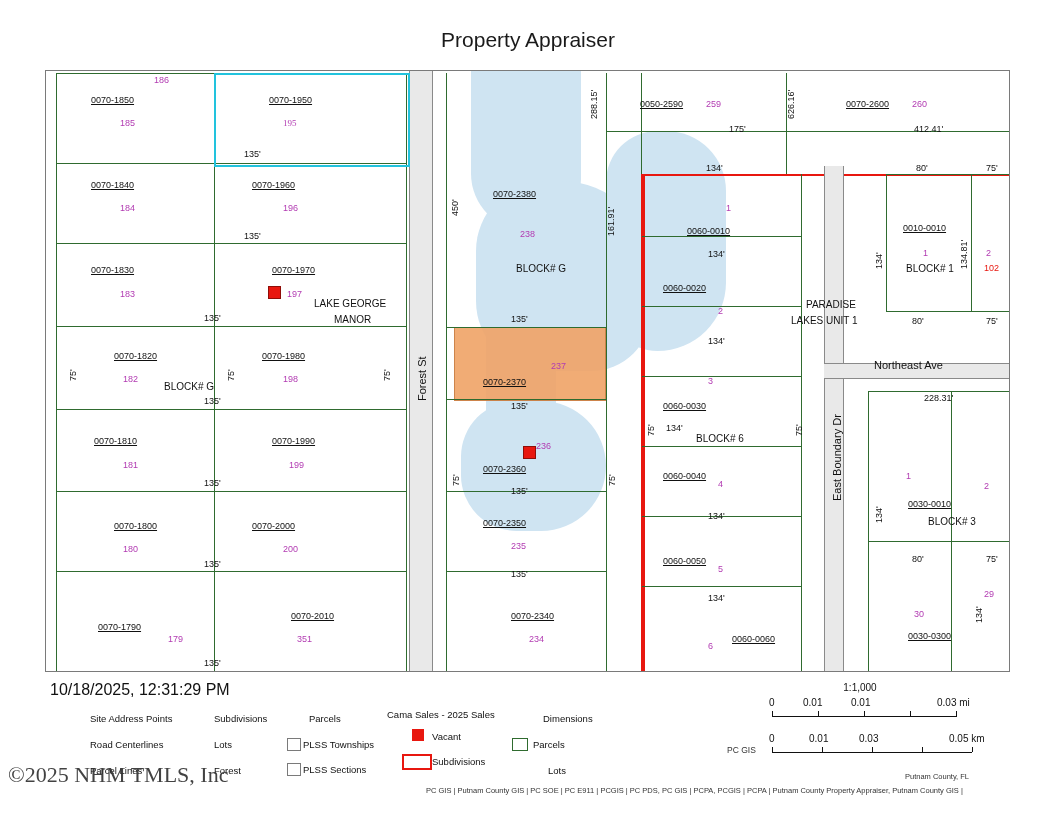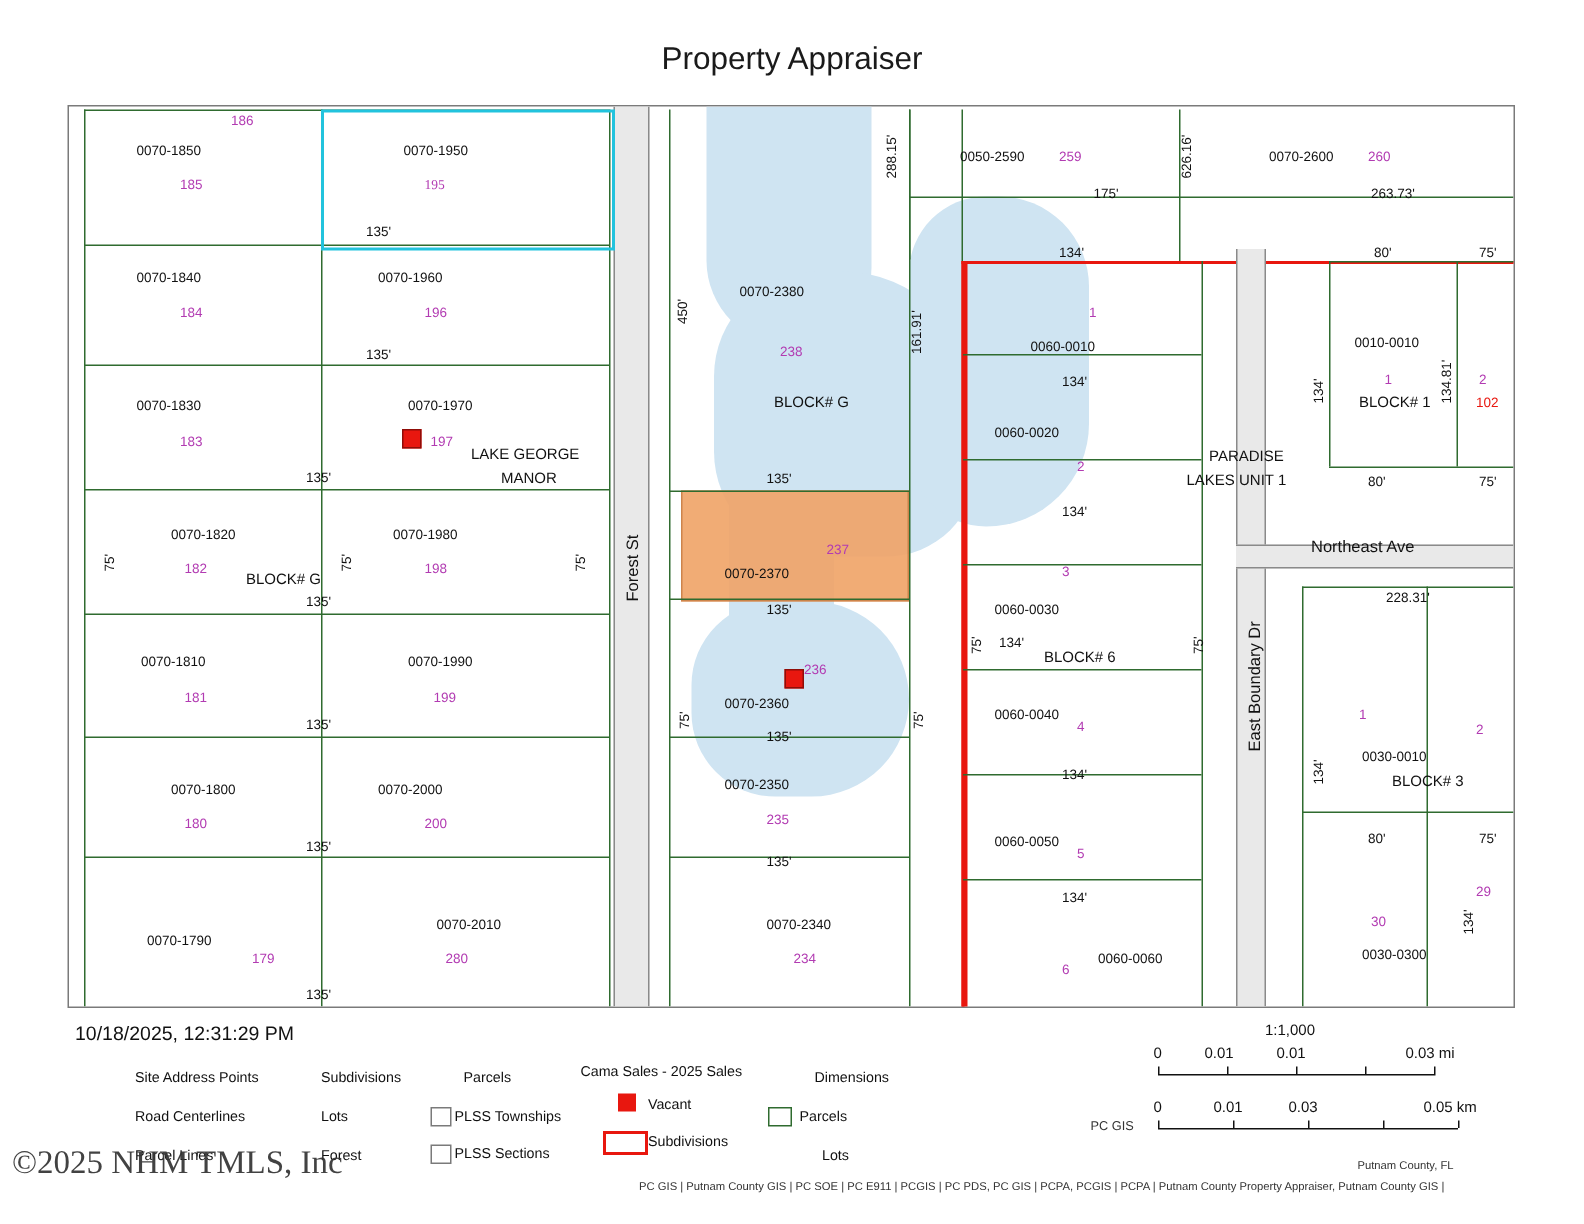--- a/index.html
+++ b/index.html
@@ -4,29 +4,29 @@
 <style>
   html,body{margin:0;padding:0;}
   body{width:1056px;height:816px;background:#ffffff;font-family:"Liberation Sans",sans-serif;overflow:hidden;position:relative;}
   .title{position:absolute;left:0;top:28px;width:1056px;text-align:center;font-size:21px;color:#1a1a1a;}
   .map{position:absolute;left:45px;top:70px;width:963px;height:600px;border:1px solid #7a7a7a;background:#fff;overflow:hidden;}
   .pl{position:absolute;background:#2f6b2f;}
   .hline{height:1px;}
   .vline{width:1px;}
   .road{position:absolute;background:#e9e9e9;border-left:1px solid #8a8a8a;border-right:1px solid #8a8a8a;}
   .lbl{position:absolute;font-size:9px;color:#111;white-space:nowrap;}
-  .pid{position:absolute;font-size:9px;color:#111;white-space:nowrap;}
+  .pid{position:absolute;font-size:9px;color:#111;text-decoration:underline;white-space:nowrap;}
   .lot{position:absolute;font-size:9px;color:#b23bb2;white-space:nowrap;}
   .dim{position:absolute;font-size:9px;color:#111;white-space:nowrap;}
   .vert{transform:rotate(-90deg);transform-origin:left top;}
   .blockname{position:absolute;font-size:10px;color:#111;white-space:nowrap;}
   .water{position:absolute;background:#cfe4f2;}
   .vacant{position:absolute;width:11px;height:11px;background:#e8170f;border:1px solid #8f0d08;}
   .subdiv{position:absolute;border:2px solid #e8170f;}
-  .ts{position:absolute;left:50px;top:681px;font-size:13px;color:#111;}
+  .ts{position:absolute;left:50px;top:681px;font-size:16px;color:#111;}
   .legend{position:absolute;font-size:9.5px;color:#111;}
   .legbox{position:absolute;width:12px;height:11px;border:1px solid #7a7a7a;background:#fff;}
   .legparcel{position:absolute;width:14px;height:11px;border:1px solid #2f6b2f;background:#fff;}
   .legsub{position:absolute;width:26px;height:12px;border:2px solid #e8170f;background:#fff;}
   .legvac{position:absolute;width:12px;height:12px;background:#e8170f;}
   .scale{position:absolute;font-size:10px;color:#111;}
   .sbar{position:absolute;height:1px;background:#111;}
   .stick{position:absolute;width:1px;height:5px;background:#111;}
   .wm{position:absolute;left:8px;top:762px;font-size:22px;color:#333;font-family:"Liberation Serif",serif;opacity:.92;}
   .foot{position:absolute;font-size:7.5px;color:#333;}
@@ -126,21 +126,21 @@
   <div class="lot" style="left:237px;top:132px;">196</div>
   <div class="pid" style="left:226px;top:194px;">0070-1970</div>
   <div class="lot" style="left:241px;top:218px;">197</div>
   <div class="pid" style="left:216px;top:280px;">0070-1980</div>
   <div class="lot" style="left:237px;top:303px;">198</div>
   <div class="pid" style="left:226px;top:365px;">0070-1990</div>
   <div class="lot" style="left:243px;top:389px;">199</div>
   <div class="pid" style="left:206px;top:450px;">0070-2000</div>
   <div class="lot" style="left:237px;top:473px;">200</div>
   <div class="pid" style="left:245px;top:540px;">0070-2010</div>
-  <div class="lot" style="left:251px;top:563px;">280</div>
+  <div class="lot" style="left:251px;top:563px;">351</div>
 
   <div class="dim" style="left:198px;top:78px;">135'</div>
   <div class="dim" style="left:198px;top:160px;">135'</div>
   <div class="dim" style="left:158px;top:242px;">135'</div>
   <div class="dim" style="left:158px;top:325px;">135'</div>
   <div class="dim" style="left:158px;top:407px;">135'</div>
   <div class="dim" style="left:158px;top:488px;">135'</div>
   <div class="dim" style="left:158px;top:587px;">135'</div>
 
   <div class="dim vert" style="left:22px;top:310px;">75'</div>
@@ -175,21 +175,21 @@
   <div class="lot" style="left:483px;top:563px;">234</div>
 
   <div class="dim vert" style="left:543px;top:48px;">288.15'</div>
   <div class="dim vert" style="left:560px;top:165px;">161.91'</div>
   <div class="dim vert" style="left:740px;top:48px;">626.16'</div>
   <div class="pid" style="left:594px;top:28px;">0050-2590</div>
   <div class="lot" style="left:660px;top:28px;">259</div>
   <div class="dim" style="left:650px;top:53px;margin-left:33px;">175'</div>
   <div class="pid" style="left:800px;top:28px;">0070-2600</div>
   <div class="lot" style="left:866px;top:28px;">260</div>
-  <div class="dim" style="left:868px;top:53px;">263.73'</div>
+  <div class="dim" style="left:868px;top:53px;">412.41'</div>
 
   <div class="dim" style="left:660px;top:92px;">134'</div>
   <div class="dim" style="left:870px;top:92px;">80'</div>
   <div class="dim" style="left:940px;top:92px;">75'</div>
 
   <div class="lot" style="left:680px;top:132px;">1</div>
   <div class="pid" style="left:641px;top:155px;">0060-0010</div>
   <div class="dim" style="left:662px;top:178px;">134'</div>
   <div class="pid" style="left:617px;top:212px;">0060-0020</div>
   <div class="lot" style="left:672px;top:235px;">2</div>

